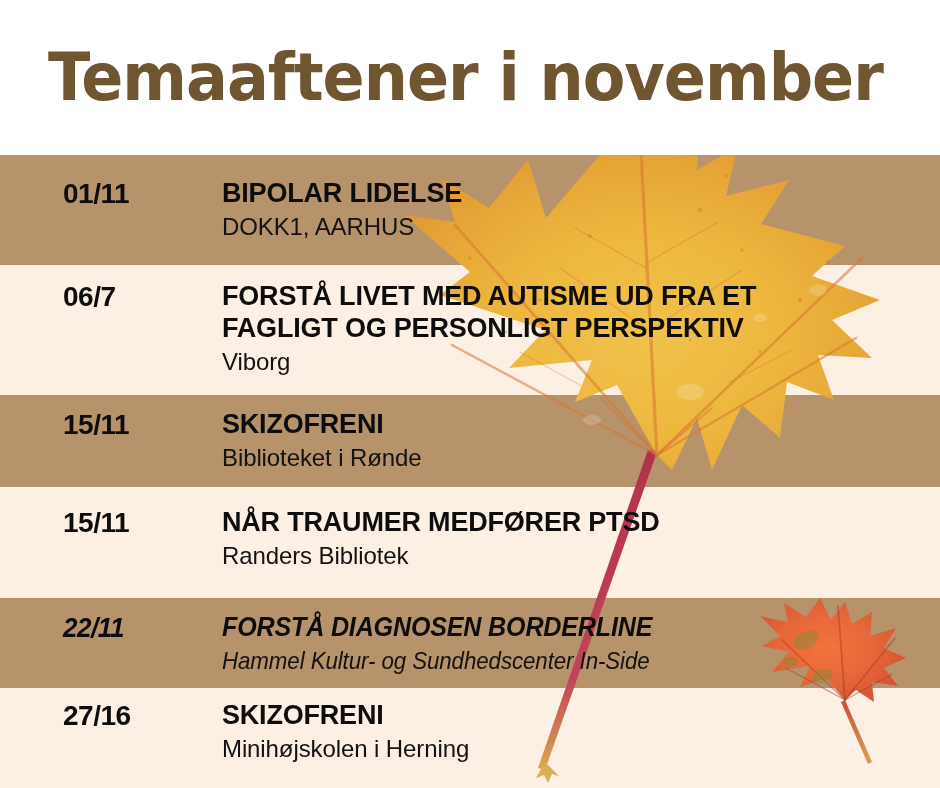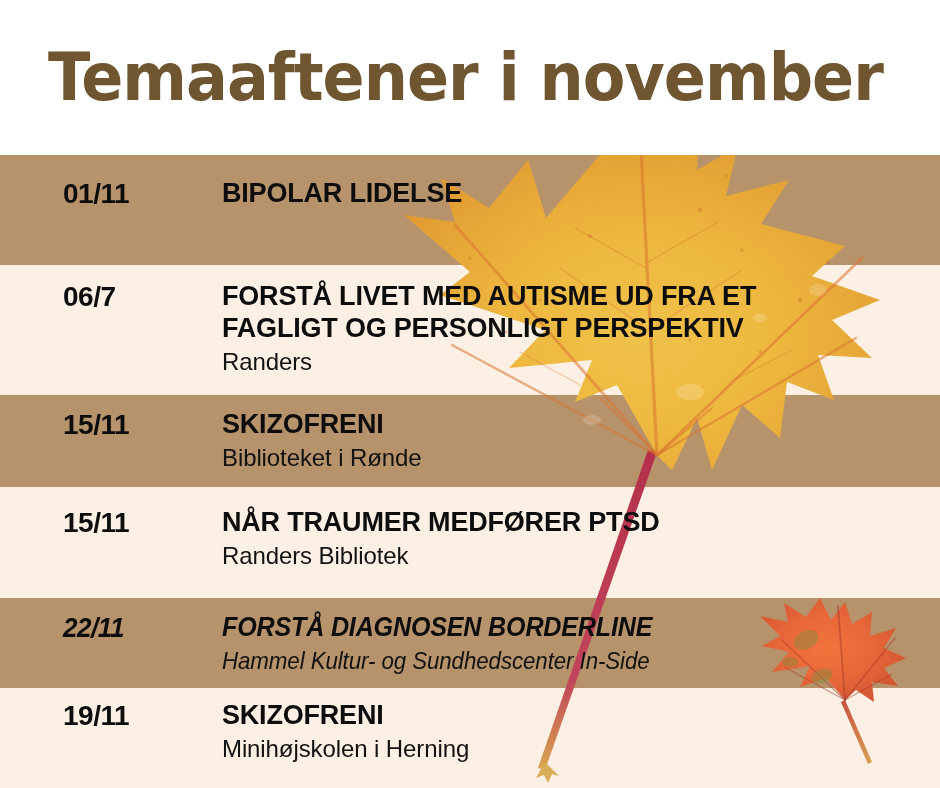--- a/index.html
+++ b/index.html
@@ -215,28 +215,29 @@
 
   <div id="title-bar">
     <div id="poster-title">Temaaftener i november</div>
   </div>
 
   <div id="rows">
       <div class="row" style="top: 178px; height: 110px; padding-left: 8px;">
         <div class="row-date">01/11</div>
         <div class="row-body">
           <div class="row-title">BIPOLAR LIDELSE</div>
+          <div class="row-venue">DOKK1, AARHUS</div>
         </div>
       </div>
       <div class="row" style="top: 281px; height: 130px;">
         <div class="row-date">06/7</div>
         <div class="row-body">
           <div class="row-title">FORSTÅ LIVET MED AUTISME UD FRA ET
 FAGLIGT OG PERSONLIGT PERSPEKTIV</div>
-          <div class="row-venue">Randers</div>
+          <div class="row-venue">Viborg</div>
         </div>
       </div>
       <div class="row" style="top: 409px; height: 92px;">
         <div class="row-date">15/11</div>
         <div class="row-body">
           <div class="row-title">SKIZOFRENI</div>
           <div class="row-venue">Biblioteket i Rønde</div>
         </div>
       </div>
       <div class="row" style="top: 507px; height: 111px;">
@@ -247,21 +248,21 @@
         </div>
       </div>
       <div class="row condensed" style="top: 612px; height: 90px; font-style: italic;">
         <div class="row-date">22/11</div>
         <div class="row-body">
           <div class="row-title">FORSTÅ DIAGNOSEN BORDERLINE</div>
           <div class="row-venue">Hammel Kultur- og Sundhedscenter In-Side</div>
         </div>
       </div>
       <div class="row" style="top: 700px; height: 100px;">
-        <div class="row-date">19/11</div>
+        <div class="row-date">27/16</div>
         <div class="row-body">
           <div class="row-title">SKIZOFRENI</div>
           <div class="row-venue">Minihøjskolen i Herning</div>
         </div>
       </div>
     </div>
 
 </div>
 
 </body></html>

